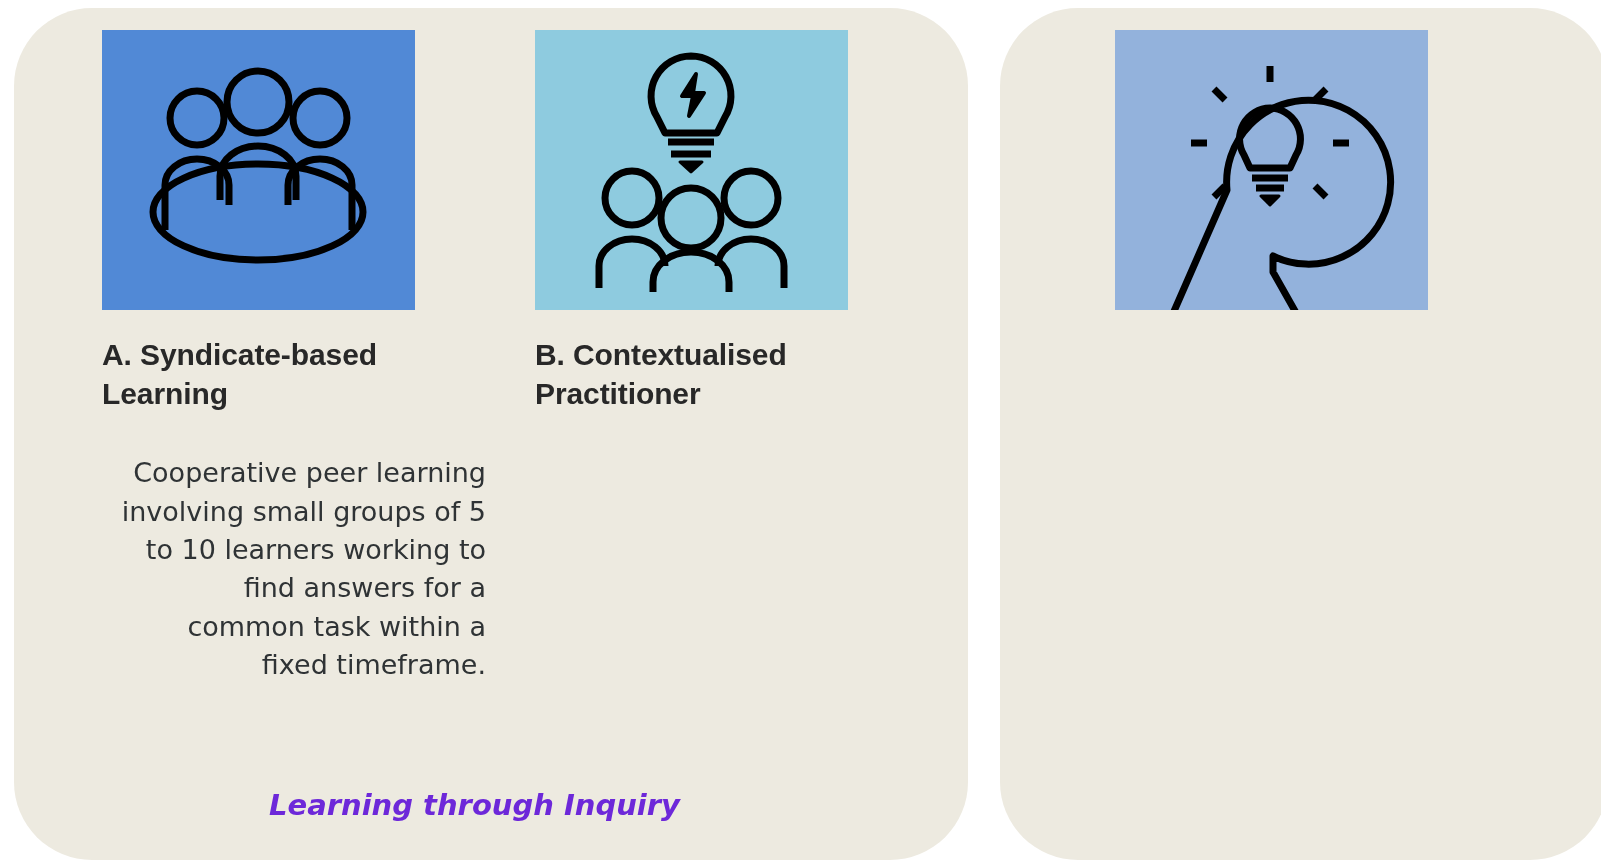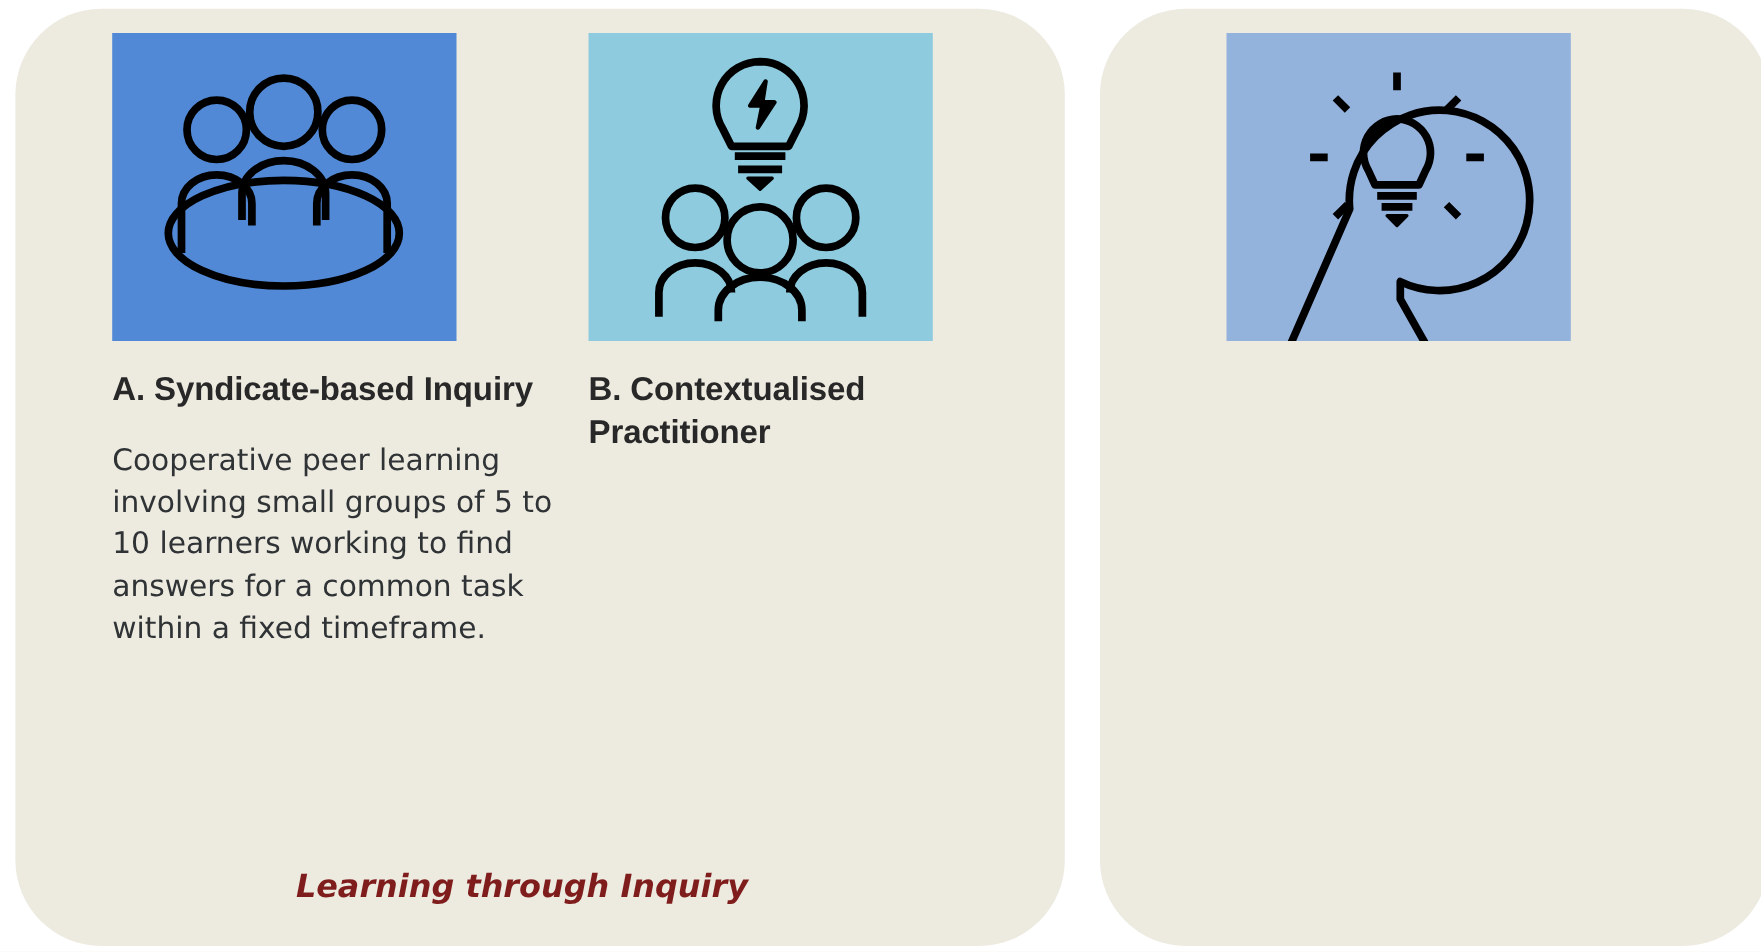--- a/index.html
+++ b/index.html
@@ -66,38 +66,39 @@
     margin: 0;
     padding-top: 26px;
     font-size: 30px;
     font-weight: bold;
     line-height: 1.29;
     color: #282828;
     font-family: "Liberation Sans", sans-serif;
     letter-spacing: -0.1px;
   }
   .card-body {
-    margin: 0;
+    margin: 16px;
     padding-top: 25px;
     font-size: 27px;
     line-height: 1.42;
     color: #2f3335;
     font-family: "DejaVu Sans", sans-serif;
+    text-align: right;
   }
   #column-c .card-title { font-size: 30px; }
   #column-c .card-body  { font-size: 27px; }
 
   
   .panel-caption {
     position: absolute;
     font-family: "DejaVu Sans", sans-serif;
     font-weight: bold;
     font-style: italic;
     font-size: 29px;
-    color: #7f1d1d;
+    color: #6d28d9;
     white-space: nowrap;
   }
   #caption-inquiry { left: 255px;  top: 780px; }
 </style>
 </head>
 <body>
 
 <div class="canvas">
 
   <div class="panel" id="panel-inquiry">
@@ -113,21 +114,21 @@
             <circle cx="218" cy="88" r="27"></circle>
             <path d="M186 155 v20 M186 155 a32 26 0 0 1 64 0 v45"></path>
 
             <circle cx="156" cy="72" r="31"></circle>
             <path d="M118 146 v24 M118 146 a38 30 0 0 1 76 0 v24"></path>
 
             <ellipse cx="156" cy="182" rx="105" ry="48"></ellipse>
           </g>
         </svg>
       </div>
-      <h2 class="card-title">A. Syndicate-based Inquiry</h2>
+      <h2 class="card-title">A. Syndicate-based Learning</h2>
       <p class="card-body">Cooperative peer learning involving small groups of 5 to 10 learners working to find answers for a common task within a fixed timeframe.</p>
     </div>
 
     <div class="column" id="column-b">
       <div class="icon-tile tile-b">
         <svg viewBox="0 0 313 280" xmlns="http://www.w3.org/2000/svg">
           <g fill="none" stroke="#000000" stroke-width="7" stroke-linecap="butt" stroke-linejoin="round">
 
             <path d="M156 26 a40 40 0 0 0 -34 61 l8 16 h52 l8 -16 a40 40 0 0 0 -34 -61 z"></path>
 

